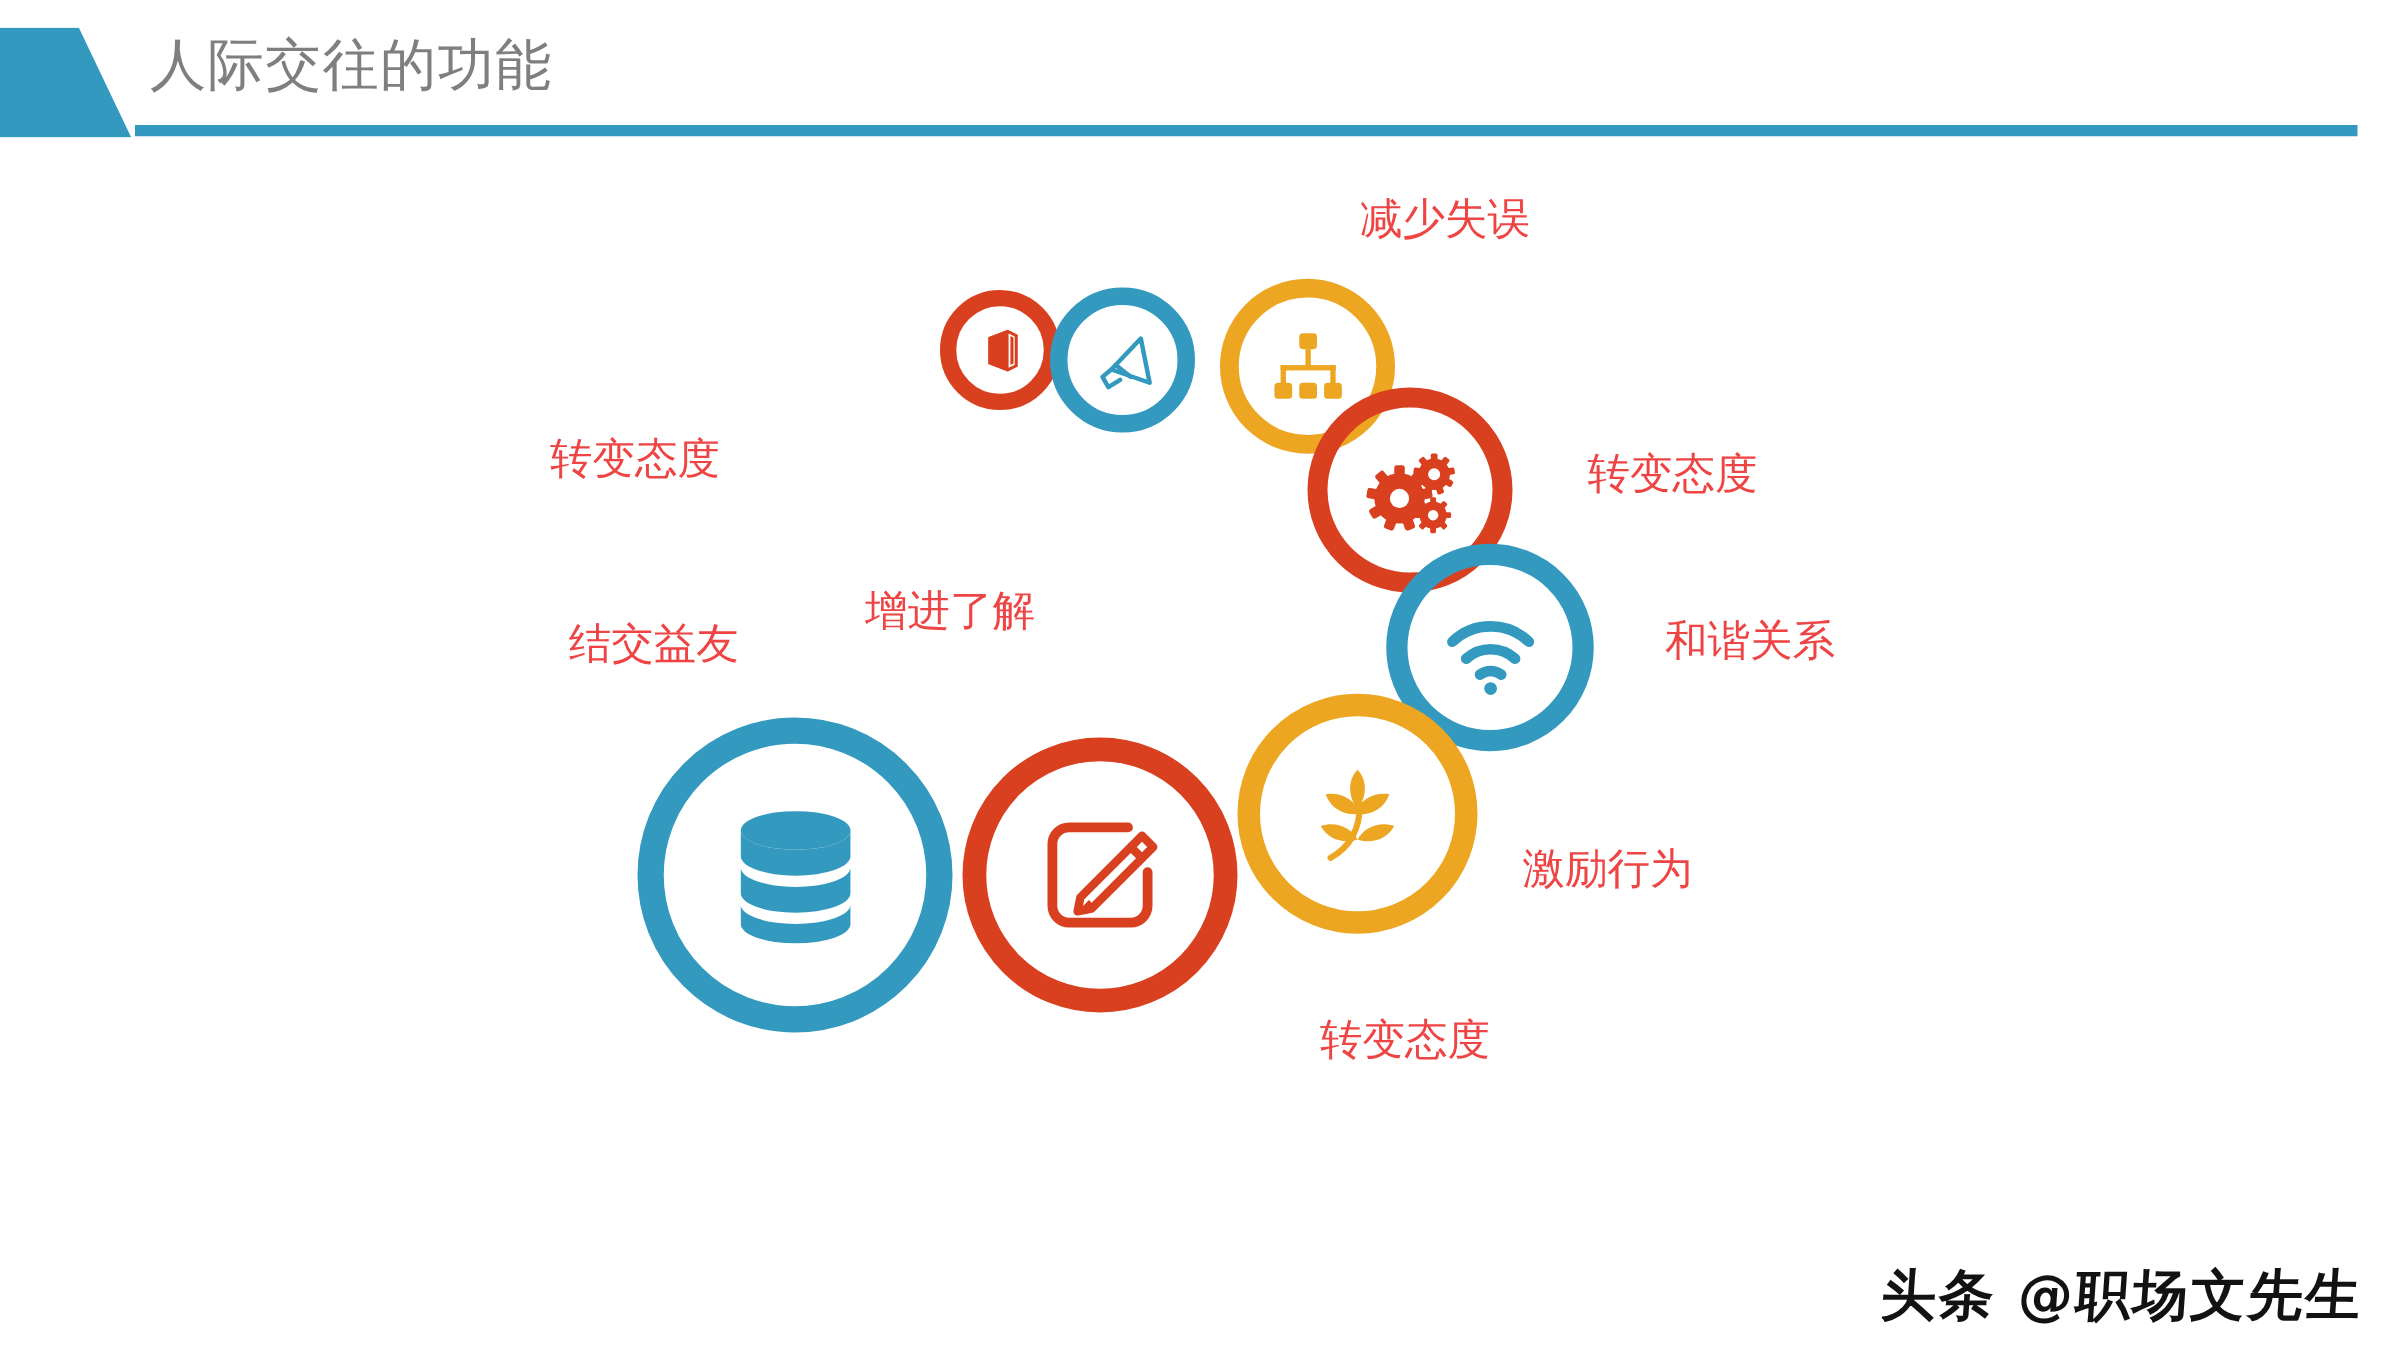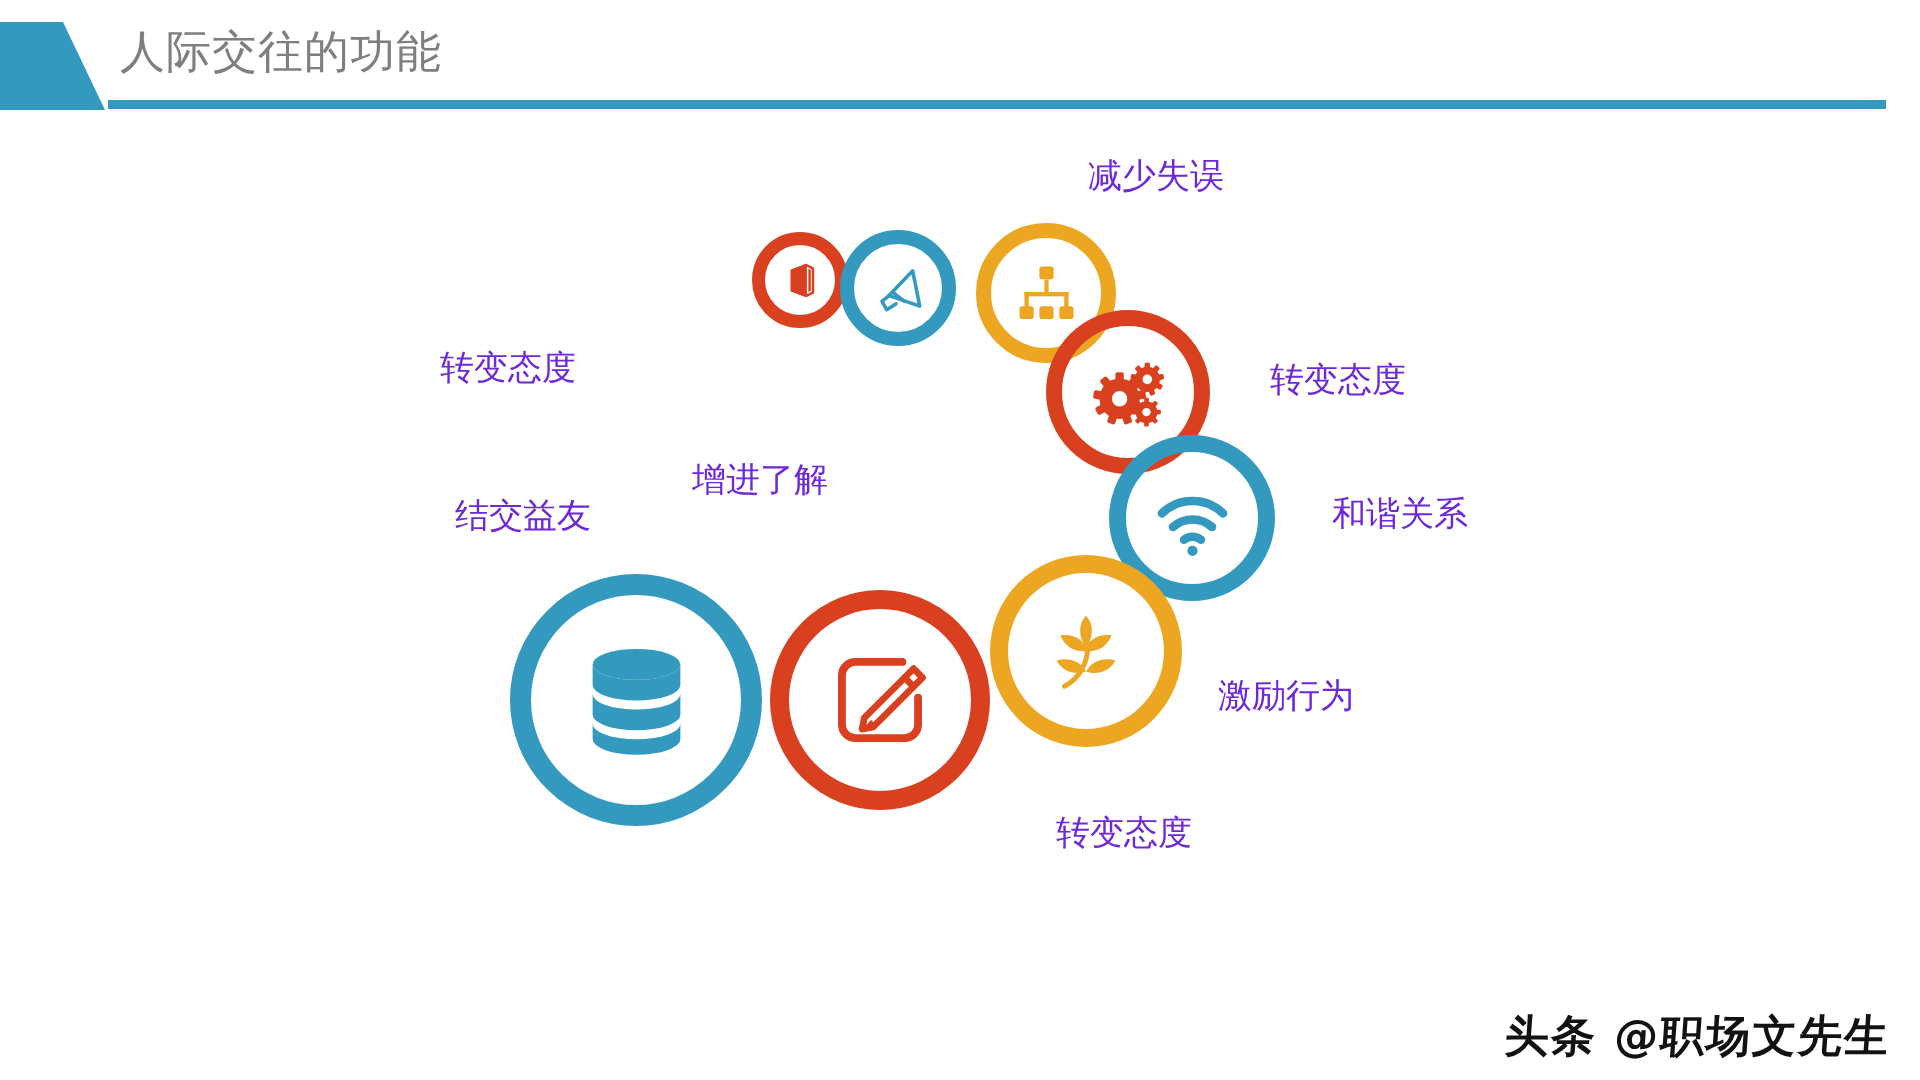--- a/index.html
+++ b/index.html
@@ -40,21 +40,21 @@
   .ring-blue{border-color:#3399bf;}
   .ring-orange{border-color:#eda621;}
 
   .icon-wrap{
     position:absolute;display:flex;align-items:center;justify-content:center;
     pointer-events:none;
   }
   .icon-wrap svg{display:block;}
 
   .node-label{
-    position:absolute;color:#6d28d9;white-space:nowrap;
+    position:absolute;color:#ef4444;white-space:nowrap;
     font-size:34px;line-height:1;
     font-family:"DejaVu Sans","Liberation Sans",sans-serif;
   }
 
   
   #watermark{
     position:absolute;right:30px;bottom:14px;
     font-size:44px;font-weight:bold;color:#121212;
     font-family:"DejaVu Sans","Liberation Sans",sans-serif;
     letter-spacing:2px;white-space:nowrap;
@@ -87,21 +87,21 @@
       <div class="ring ring-blue" style="left: 840px; top: 100px; width: 116px; height: 116px; border-width: 14px; z-index: 11;"></div>
       <div class="icon-wrap" style="left: 868.5px; top: 128.5px; width: 59px; height: 59px; z-index: 61;">
         <svg width="59" height="59" viewBox="0 0 100 100" xmlns="http://www.w3.org/2000/svg">
           <g fill="none" stroke="#3399bf" stroke-width="6" stroke-linejoin="round" stroke-linecap="round">
             <path d="M34 62 L74 20 L86 80 Z"></path>
             <path d="M34 62 L22 72 L30 86 L46 76"></path>
             <path d="M40 56 L60 72"></path>
           </g>
         </svg>
       </div>
-      <div class="node-label" style="left: 692px; top: 332px; z-index: 90;">增进了解</div>
+      <div class="node-label" style="left: 692px; top: 342px; z-index: 90;">增进了解</div>
       <div class="ring ring-orange" style="left: 976px; top: 93px; width: 140px; height: 140px; border-width: 15px; z-index: 12;"></div>
       <div class="icon-wrap" style="left: 1010.5px; top: 127.5px; width: 71px; height: 71px; z-index: 62;">
         <svg width="71" height="71" viewBox="0 0 100 100" xmlns="http://www.w3.org/2000/svg">
           <g fill="#eda621">
             <rect x="40" y="12" width="20" height="18" rx="4"></rect>
             <rect x="12" y="68" width="20" height="18" rx="4"></rect>
             <rect x="40" y="68" width="20" height="18" rx="4"></rect>
             <rect x="68" y="68" width="20" height="18" rx="4"></rect>
             <rect x="47" y="30" width="6" height="22"></rect>
             <rect x="19" y="48" width="62" height="6"></rect>

